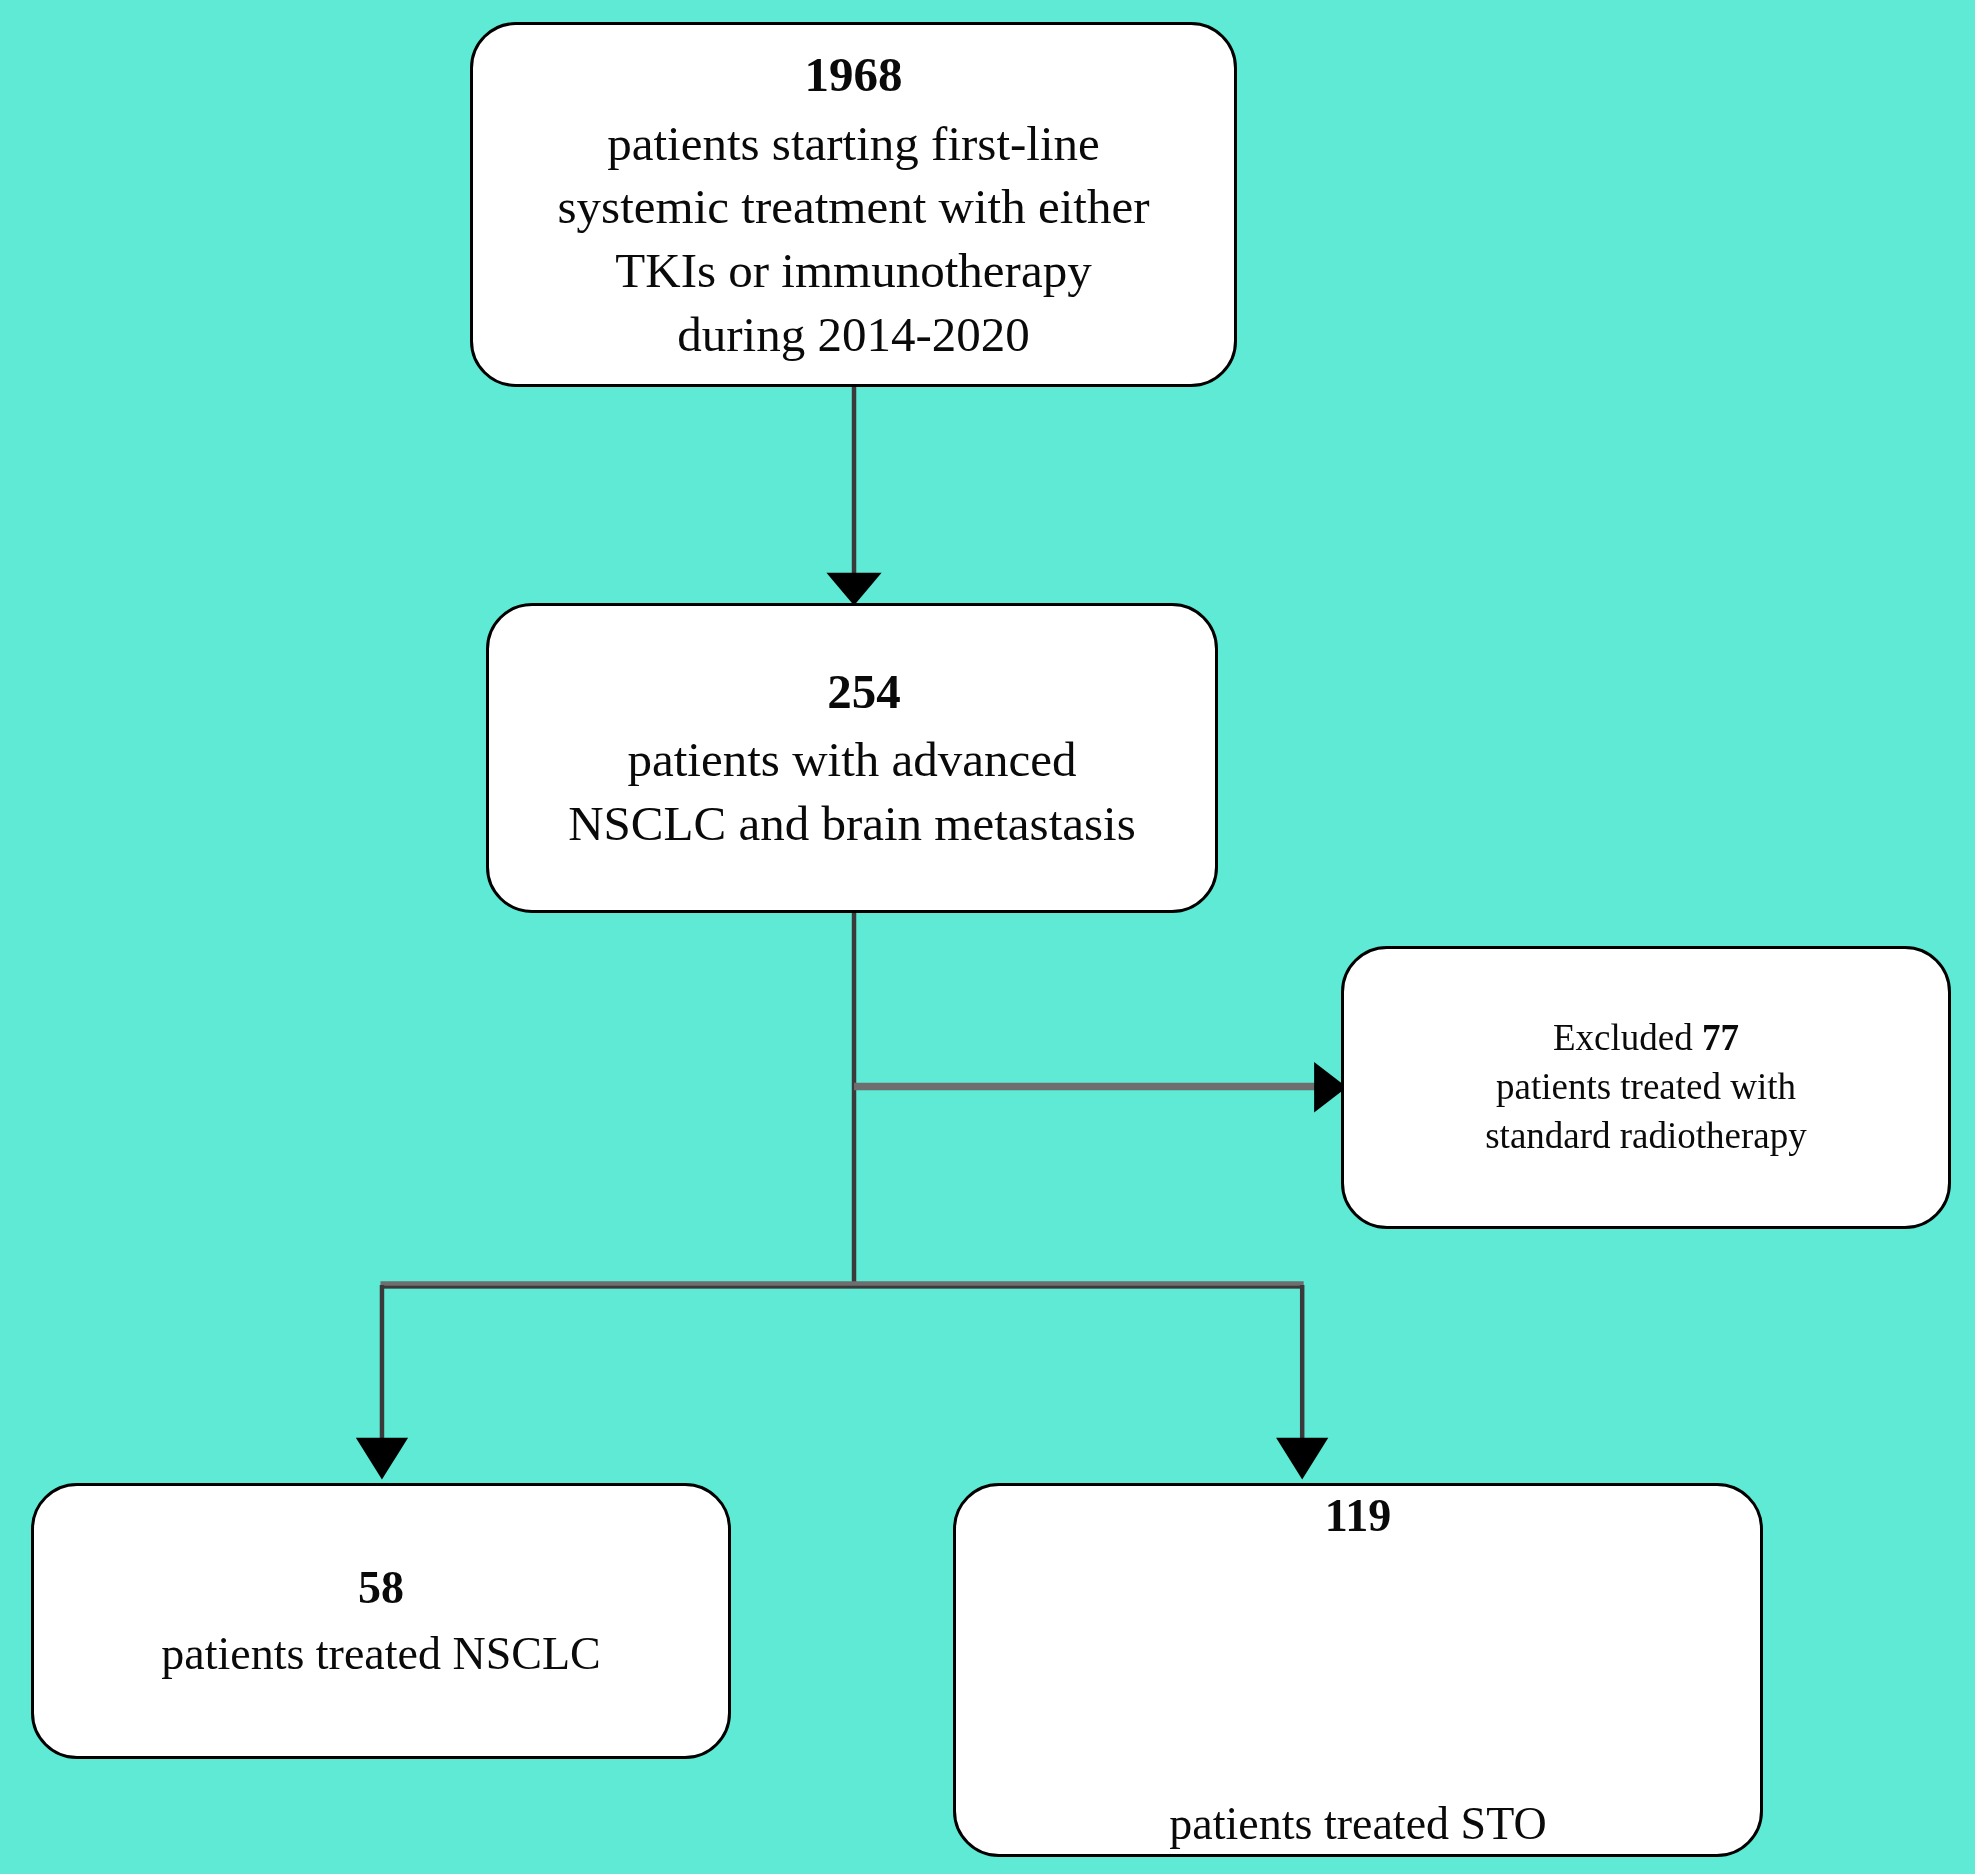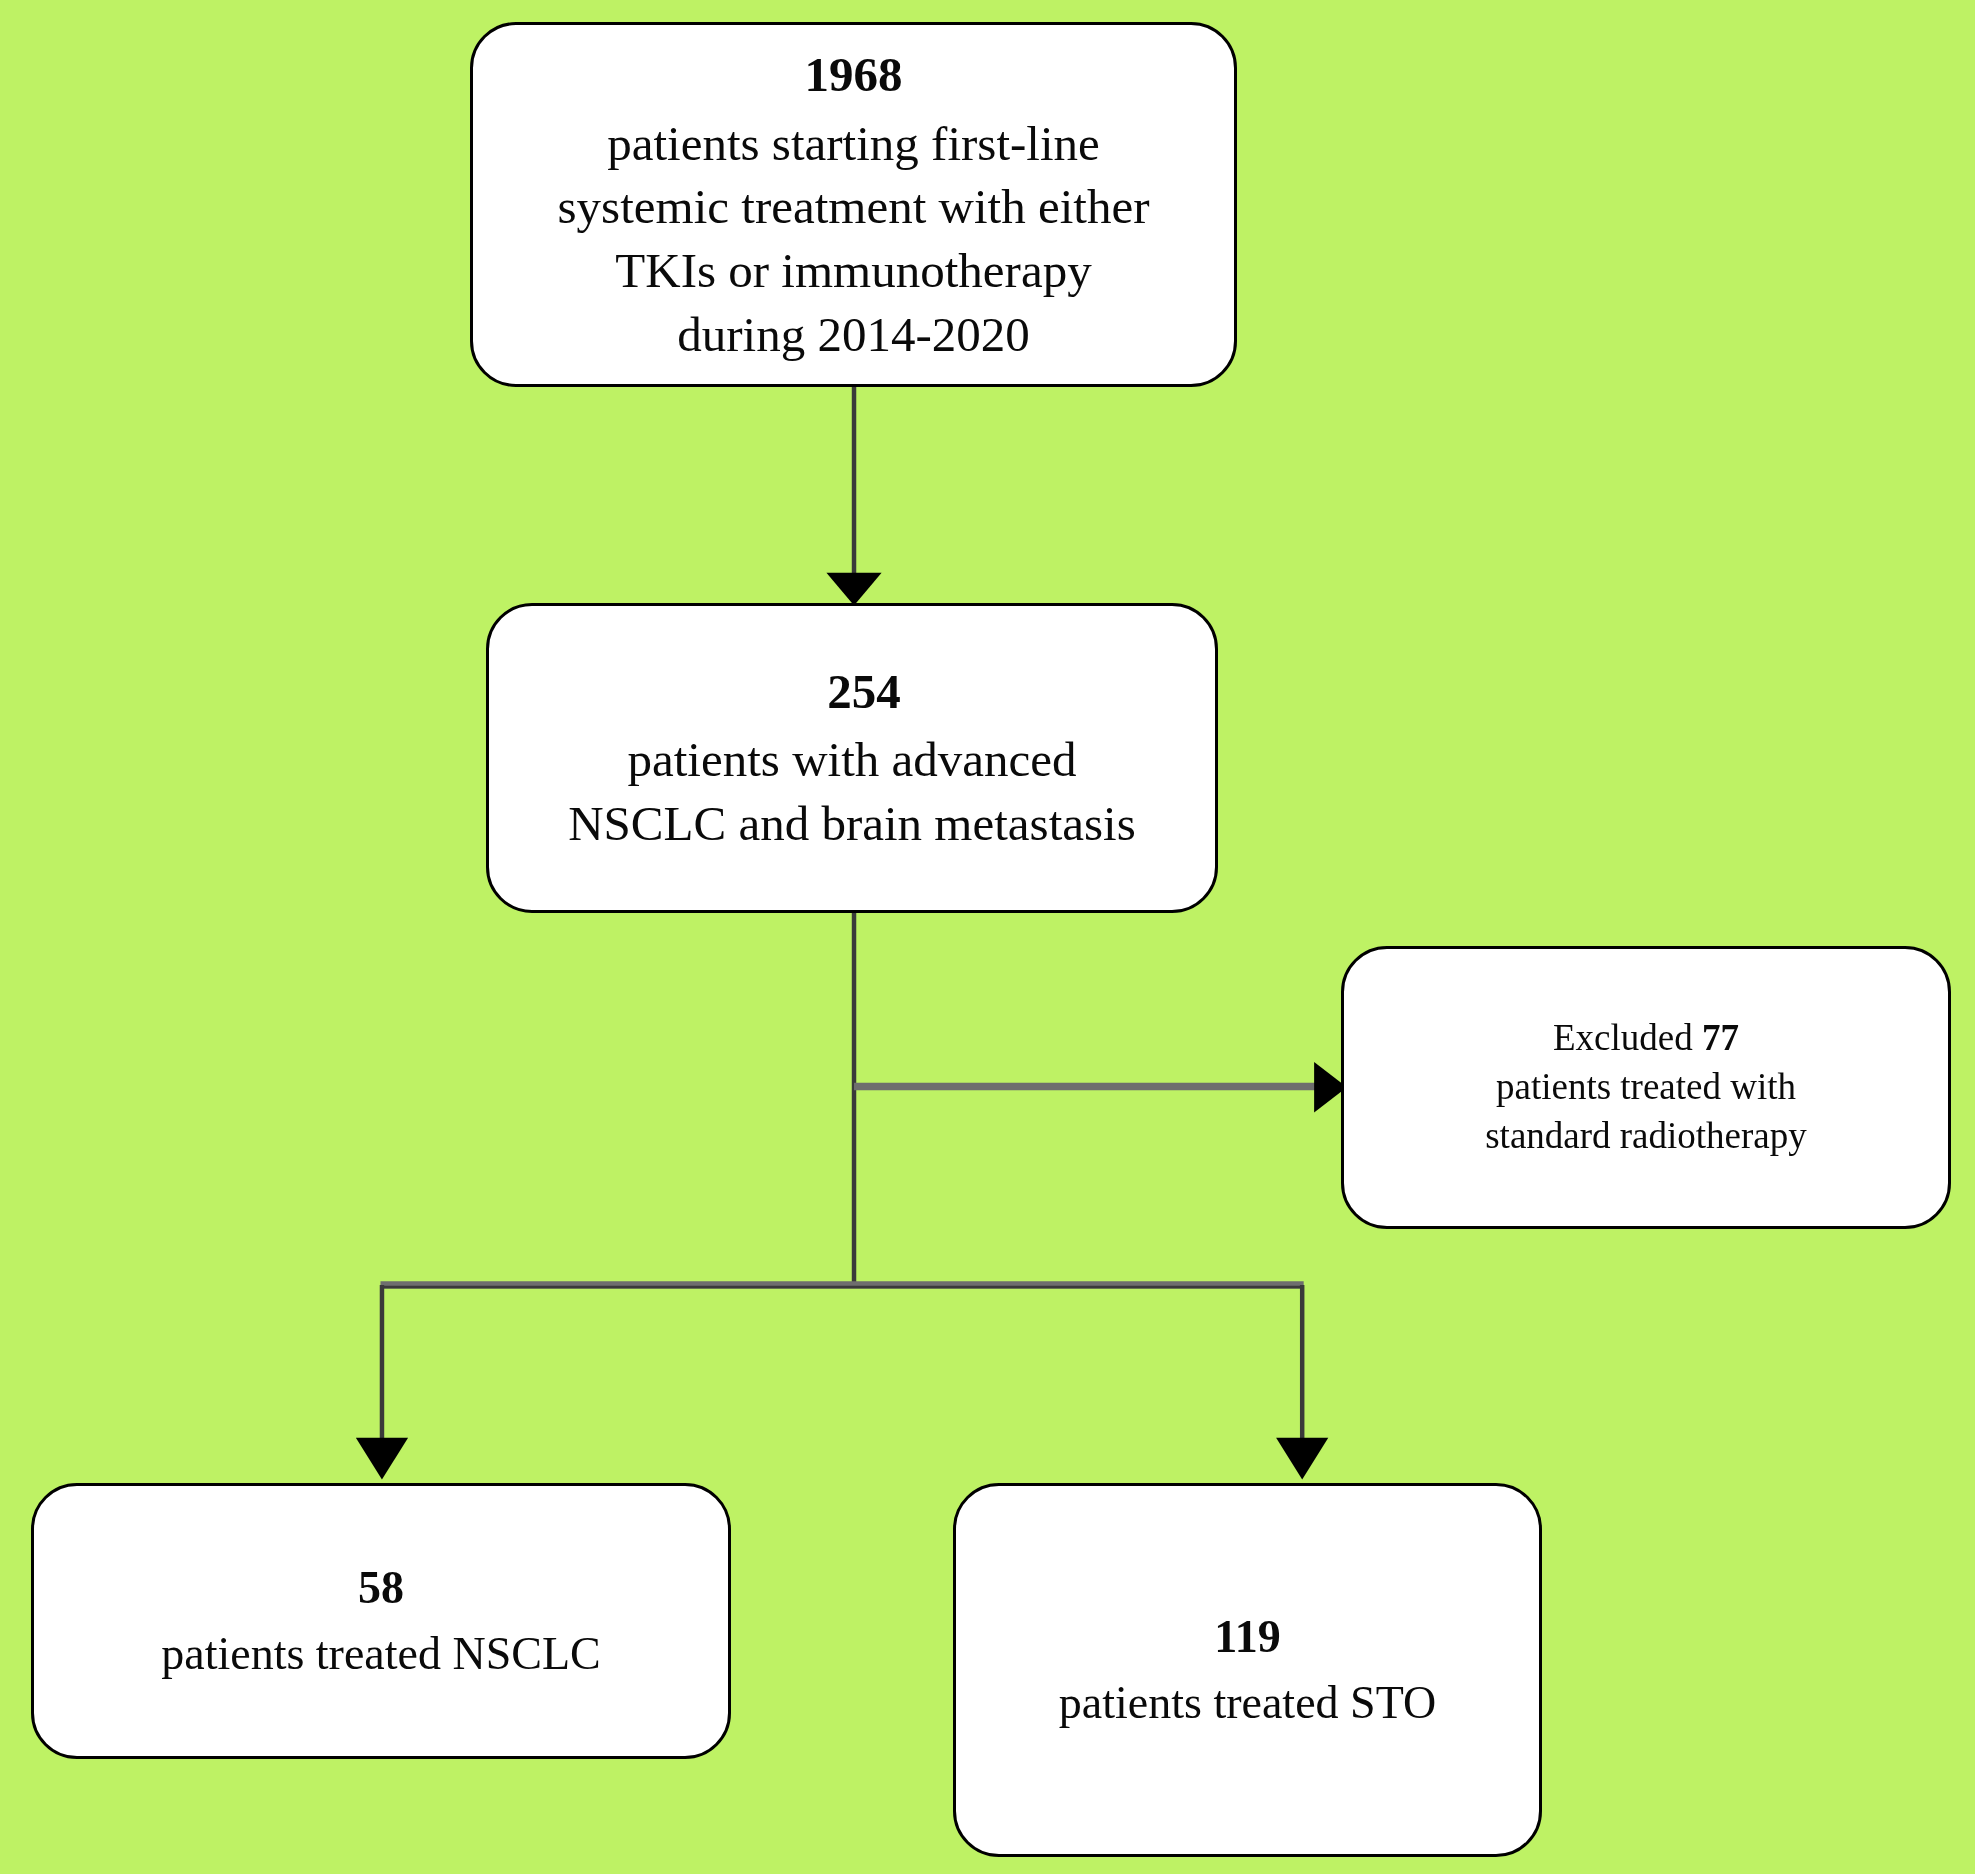--- a/index.html
+++ b/index.html
@@ -4,21 +4,21 @@
 <style>
   html, body {
     margin: 0;
     padding: 0;
     background: #ffffff;
   }
   #page {
     position: relative;
     width: 1975px;
     height: 1874px;
-    background: #bef264;
+    background: #5eead4;
     font-family: "Liberation Serif", "DejaVu Serif", serif;
     overflow: hidden;
   }
   .flow-svg {
     position: absolute;
     top: 0;
     left: 0;
     width: 1975px;
     height: 1874px;
   }
@@ -85,23 +85,24 @@
     width: 700px;
     height: 276px;
     font-size: 46px;
   }
   #node-strt .count { margin-bottom: 6px; }
 
   
   #node-sto {
     left: 953px;
     top: 1483px;
-    width: 589px;
+    width: 810px;
     height: 374px;
     font-size: 46px;
+    justify-content: space-between;
   }
   #node-sto .count { margin-bottom: 6px; }
 </style>
 </head>
 <body>
 
 <div id="page">
 
   <svg class="flow-svg" viewBox="0 0 2648 2513" xmlns="http://www.w3.org/2000/svg">
 

